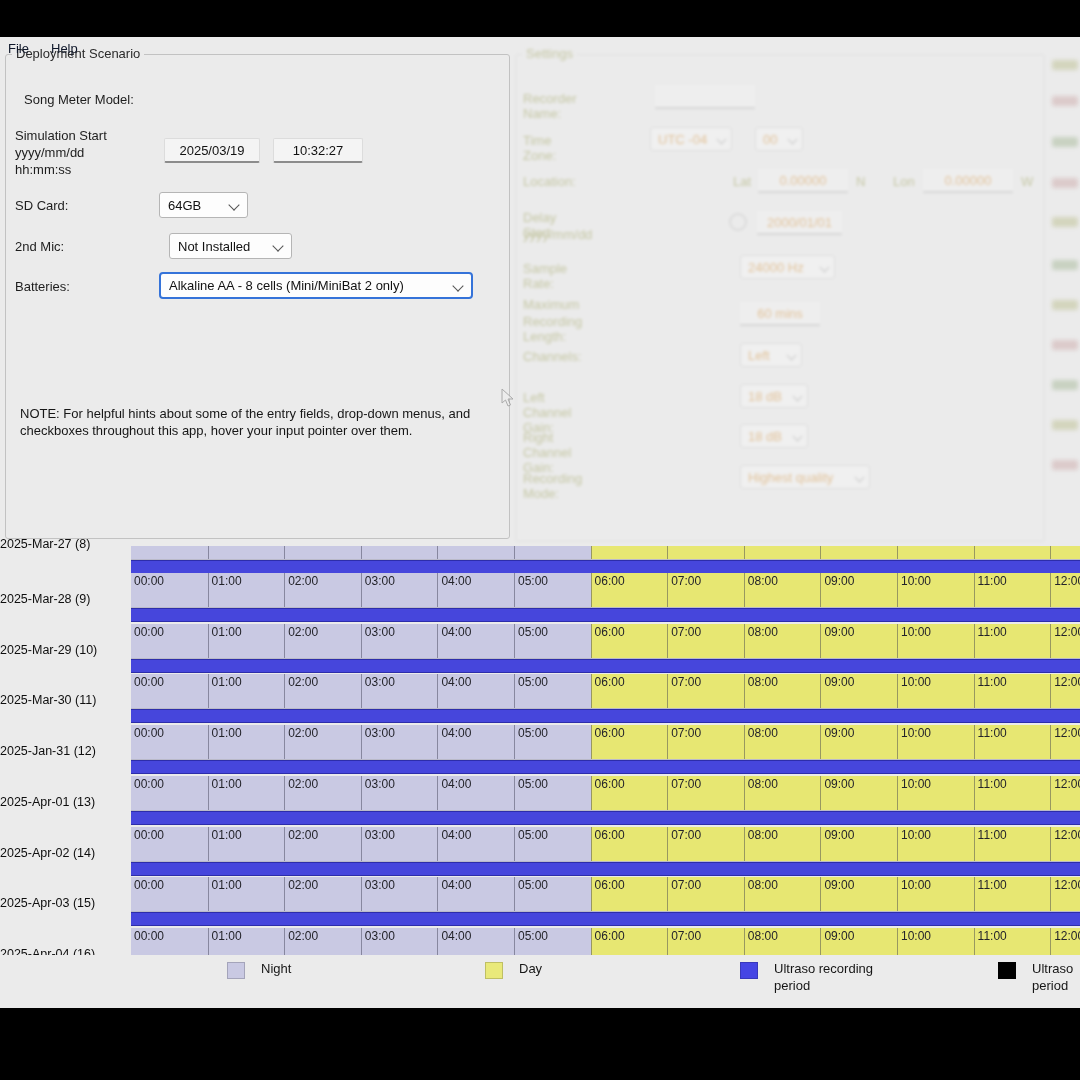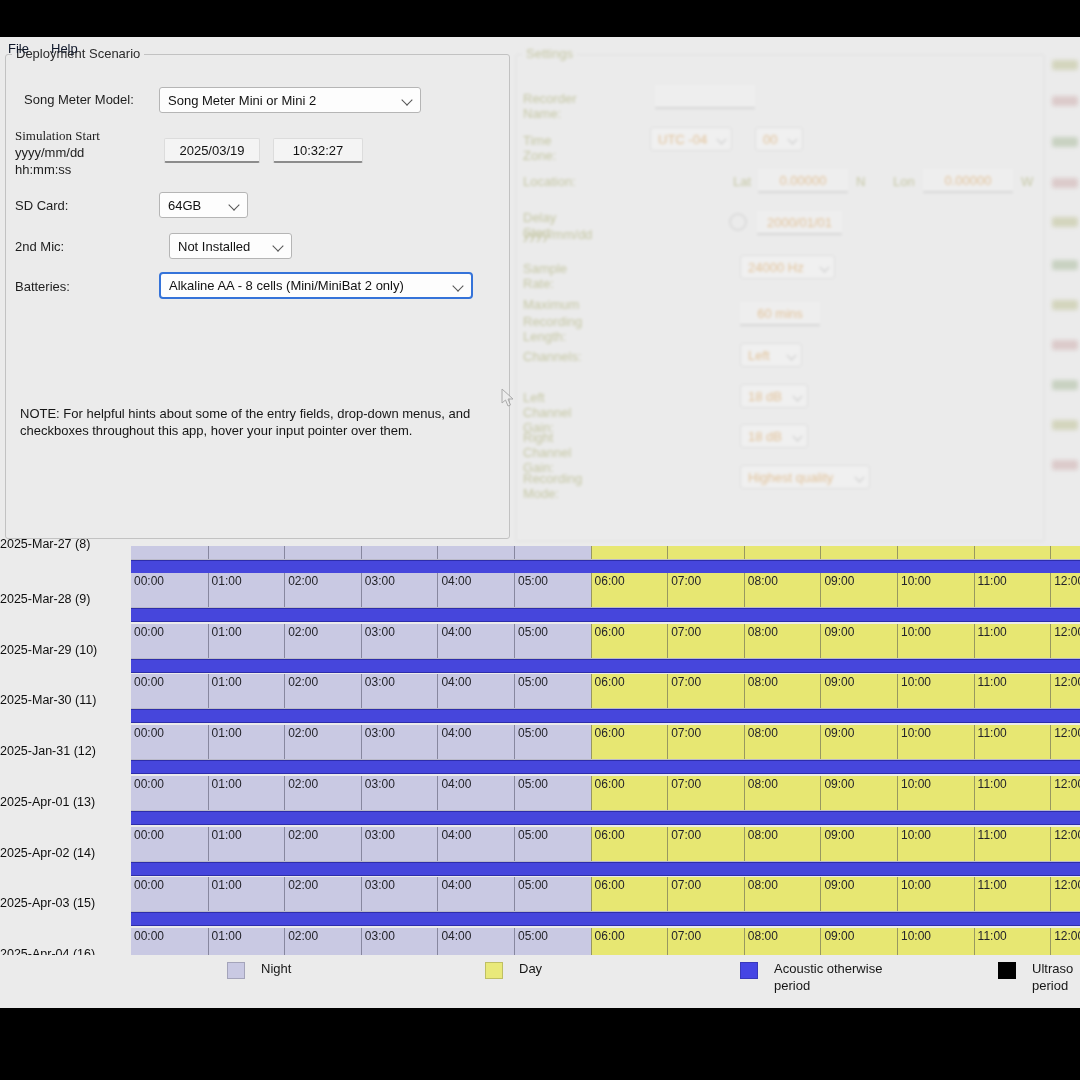--- a/index.html
+++ b/index.html
@@ -60,26 +60,22 @@
 <div id="stage">
 
   <span class="abs menu-item" style="left:8px">File</span>
   <span class="abs menu-item" style="left:51px">Help</span>
   <div class="abs blackbar" id="topbar"></div>
 
   <div class="abs panelbox" style="left:5px;top:54px;width:503px;height:483px;">
     <span class="panel-legend">Deployment Scenario</span>
 
     <span class="abs flabel" style="left:18px;top:37px;">Song Meter Model:</span>
-    <div class="select" style="left:153px;top:32px;width:262px;">
-      <span>Song Meter Mini or Mini 2</span>
-      <span class="chev"></span>
-    </div>
-
-    <span class="abs flabel" style="left:9px;top:73px;font-family:Liberation Serif, serif;">Simulation Start</span>
+
+    <span class="abs flabel" style="left:9px;top:73px;">Simulation Start</span>
     <span class="abs flabel" style="left:9px;top:90px;">yyyy/mm/dd</span>
     <span class="abs flabel" style="left:9px;top:107px;">hh:mm:ss</span>
     <div class="underline-input" style="left:158px;top:83px;width:96px;">
       <span>2025/03/19</span>
     </div>
     <div class="underline-input" style="left:267px;top:83px;width:90px;">
       <span>10:32:27</span>
     </div>
 
     <span class="abs flabel" style="left:9px;top:143px;">SD Card:</span>
@@ -569,21 +565,21 @@
       </div>
       <div class="legend-item" style="left: 485px;">
         <div class="legend-swatch" style="background: rgb(233, 233, 122);"></div>
         <div class="legend-text">
           <div>Day</div>
         </div>
       </div>
       <div class="legend-item" style="left: 740px;">
         <div class="legend-swatch" style="background: rgb(69, 69, 228);"></div>
         <div class="legend-text">
-          <div>Acoustic otherwise</div>
+          <div>Ultraso recording</div>
           <div>period</div>
         </div>
       </div>
       <div class="legend-item" style="left: 998px;">
         <div class="legend-swatch" style="background: rgb(0, 0, 0);"></div>
         <div class="legend-text">
           <div>Ultraso</div>
           <div>period</div>
         </div>
       </div>

